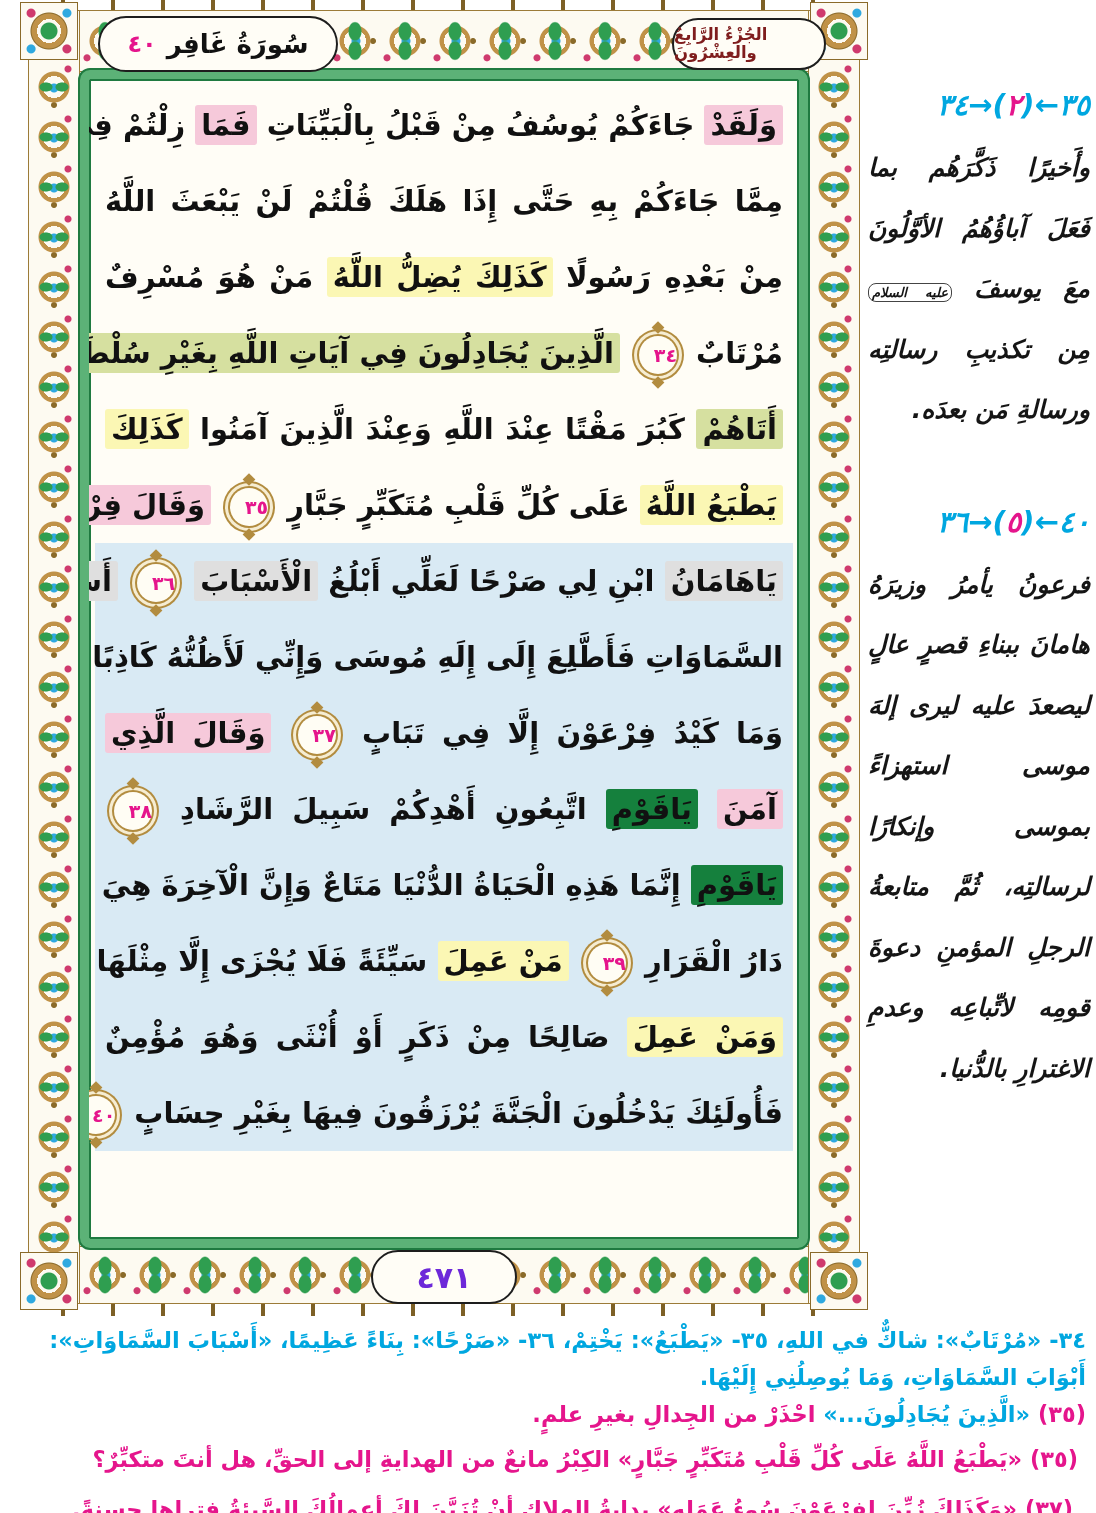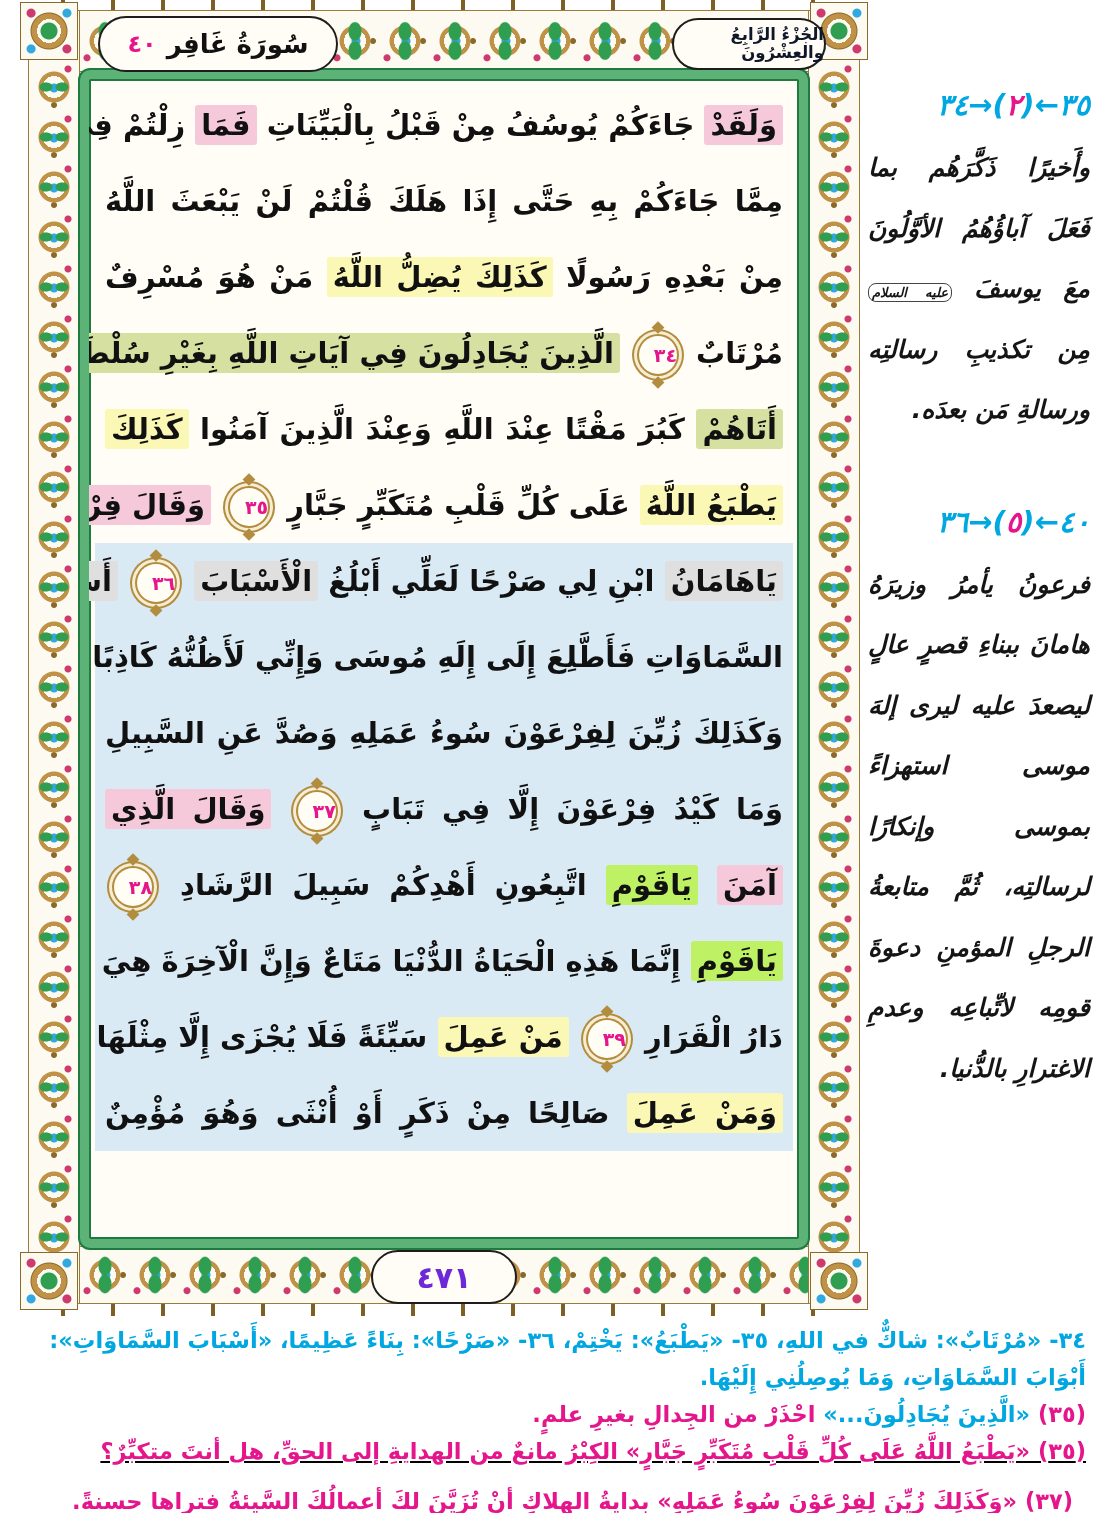--- a/index.html
+++ b/index.html
@@ -47,33 +47,33 @@
       radial-gradient(circle at 18% 82%, #2fa9e0 0 4px, transparent 5px),
       radial-gradient(circle at 82% 82%, #cf3a6e 0 4px, transparent 5px),#fdfaf1;
     border:1.5px solid #8a6a2a;box-sizing:border-box;z-index:3;}
   .c-tl{left:-8px;top:-4px;}  .c-tr{right:-8px;top:-4px;}
   .c-bl{left:-8px;bottom:-6px;} .c-br{right:-8px;bottom:-6px;}
   
   .cartouche{position:absolute;background:#fffdf6;border:2.5px solid #1d1d1d;border-radius:28px;
     display:flex;align-items:center;justify-content:center;gap:10px;z-index:4;direction:rtl;}
   .cart-surah{left:70px;top:10px;width:236px;height:52px;font-size:26px;font-weight:bold;color:#111;}
   .cart-surah .num{color:#e5158c;font-size:24px;}
-  .cart-juz{right:34px;top:12px;width:150px;height:48px;font-size:16.5px;font-weight:bold;color:#0f172a;text-align:right;line-height:1.1;}
+  .cart-juz{right:34px;top:12px;width:150px;height:48px;font-size:16.5px;font-weight:bold;color:#7f1d1d;text-align:left;line-height:1.1;}
   .cart-page{left:50%;transform:translateX(-50%);bottom:0px;width:142px;height:50px;font-size:30px;font-weight:bold;color:#6d28d9;}
   
   .inner{position:absolute;left:52px;right:52px;top:64px;bottom:56px;background:#fffdf6;
     border:9px solid #5cb277;border-radius:10px;
     box-shadow:inset 0 0 0 2px #1f7a40, 0 0 0 2px #1f7a40;box-sizing:border-box;overflow:hidden;}
   .qcol{position:absolute;left:6px;right:6px;top:8px;}
   .qline{height:76px;line-height:76px;font-size:29px;font-weight:bold;color:#111;
     direction:rtl;text-align:justify;text-align-last:justify;white-space:nowrap;padding:0 10px;}
   .qline.in-blue{background:#d9eaf4;}
   .hl{padding:3px 6px;border-radius:3px;}
   .hl-pink{background:#f6c9da;} .hl-yellow{background:#fbf7b4;} .hl-green{background:#d6e0a0;}
-  .hl-gray{background:#dfdfdf;}  .hl-orange{background:#bef264;}
+  .hl-gray{background:#dfdfdf;}  .hl-orange{background:#15803d;}
   
   .ayah{display:inline-block;position:relative;width:38px;height:38px;line-height:38px;border-radius:50%;
     background:#fffdf4;text-align:center;color:#e5158c;font-size:19px;font-weight:bold;vertical-align:middle;
     box-shadow:0 0 0 2px #b28c3f, 0 0 0 5px #f6edd2, 0 0 0 7px #b28c3f;margin:0 9px;}
   .ayah::before,.ayah::after{content:"";position:absolute;left:50%;width:9px;height:9px;background:#b28c3f;
     transform:translateX(-50%) rotate(45deg);}
   .ayah::before{top:-13px;} .ayah::after{bottom:-13px;}
   
   .margin-col{position:absolute;left:868px;top:88px;width:222px;direction:rtl;font-style:italic;}
   .m-head{direction:ltr;text-align:right;font-size:29px;font-weight:bold;color:#00a7e0;letter-spacing:1px;}
@@ -115,40 +115,40 @@
   <div class="inner">
     <div class="qcol">
         <div class="qline"><span class="hl hl-pink">وَلَقَدْ</span><span> جَاءَكُمْ يُوسُفُ مِنْ قَبْلُ بِالْبَيِّنَاتِ </span><span class="hl hl-pink">فَمَا</span><span> زِلْتُمْ فِي شَكٍّ</span></div>
         <div class="qline"><span>مِمَّا جَاءَكُمْ بِهِ حَتَّى إِذَا هَلَكَ قُلْتُمْ لَنْ يَبْعَثَ اللَّهُ</span></div>
         <div class="qline"><span>مِنْ بَعْدِهِ رَسُولًا </span><span class="hl hl-yellow">كَذَلِكَ يُضِلُّ اللَّهُ</span><span> مَنْ هُوَ مُسْرِفٌ</span></div>
         <div class="qline"><span>مُرْتَابٌ </span><span class="ayah">٣٤</span><span> </span><span class="hl hl-green">الَّذِينَ يُجَادِلُونَ فِي آيَاتِ اللَّهِ بِغَيْرِ سُلْطَانٍ</span></div>
         <div class="qline"><span class="hl hl-green">أَتَاهُمْ</span><span> كَبُرَ مَقْتًا عِنْدَ اللَّهِ وَعِنْدَ الَّذِينَ آمَنُوا </span><span class="hl hl-yellow">كَذَلِكَ</span></div>
         <div class="qline"><span class="hl hl-yellow">يَطْبَعُ اللَّهُ</span><span> عَلَى كُلِّ قَلْبِ مُتَكَبِّرٍ جَبَّارٍ </span><span class="ayah">٣٥</span><span> </span><span class="hl hl-pink">وَقَالَ فِرْعَوْنُ</span></div>
         <div class="qline in-blue"><span class="hl hl-gray">يَاهَامَانُ</span><span> ابْنِ لِي صَرْحًا لَعَلِّي أَبْلُغُ </span><span class="hl hl-gray">الْأَسْبَابَ</span><span> </span><span class="ayah">٣٦</span><span> </span><span class="hl hl-gray">أَسْبَابَ</span></div>
         <div class="qline in-blue"><span>السَّمَاوَاتِ فَأَطَّلِعَ إِلَى إِلَهِ مُوسَى وَإِنِّي لَأَظُنُّهُ كَاذِبًا</span></div>
-        <div class="qline in-blue"><span>وَكَذَلِكَ زُيِّنَ لِفِرْعَوْنَ سُوءُ عَمَلِهِ وَصُدَّ عَنِ السَّبِيلِ</span></div>
         <div class="qline in-blue"><span>وَمَا كَيْدُ فِرْعَوْنَ إِلَّا فِي تَبَابٍ </span><span class="ayah">٣٧</span><span> </span><span class="hl hl-pink">وَقَالَ الَّذِي</span></div>
         <div class="qline in-blue"><span class="hl hl-pink">آمَنَ</span><span> </span><span class="hl hl-orange">يَاقَوْمِ</span><span> اتَّبِعُونِ أَهْدِكُمْ سَبِيلَ الرَّشَادِ </span><span class="ayah">٣٨</span></div>
         <div class="qline in-blue"><span class="hl hl-orange">يَاقَوْمِ</span><span> إِنَّمَا هَذِهِ الْحَيَاةُ الدُّنْيَا مَتَاعٌ وَإِنَّ الْآخِرَةَ هِيَ</span></div>
         <div class="qline in-blue"><span>دَارُ الْقَرَارِ </span><span class="ayah">٣٩</span><span> </span><span class="hl hl-yellow">مَنْ عَمِلَ</span><span> سَيِّئَةً فَلَا يُجْزَى إِلَّا مِثْلَهَا</span></div>
         <div class="qline in-blue"><span class="hl hl-yellow">وَمَنْ عَمِلَ</span><span> صَالِحًا مِنْ ذَكَرٍ أَوْ أُنْثَى وَهُوَ مُؤْمِنٌ</span></div>
+        <div class="qline in-blue"><span>فَأُولَئِكَ يَدْخُلُونَ الْجَنَّةَ يُرْزَقُونَ فِيهَا بِغَيْرِ حِسَابٍ </span><span class="ayah">٤٠</span></div>
       </div>
   </div>
 </div>
 
 <div class="margin-col">
   <div>
     <div class="m-head"><span>٣٥</span>←(<span class="cnt">٢</span>)→<span>٣٤</span></div>
     <p class="m-body"><span>وأَخيرًا ذَكَّرَهُم بما فَعَلَ آباؤُهُمُ الأوَّلُونَ معَ يوسفَ</span> <span class="salam">عليه السلام</span> <span>مِن تكذيبِ رسالتِه ورسالةِ مَن بعدَه.</span></p>
   </div>
   <div class="note2">
     <div class="m-head"><span>٤٠</span>←(<span class="cnt">٥</span>)→<span>٣٦</span></div>
     <p class="m-body">فرعونُ يأمرُ وزيرَهُ هامانَ ببناءِ قصرٍ عالٍ ليصعدَ عليه ليرى إلهَ موسى استهزاءً بموسى وإنكارًا لرسالتِه، ثُمَّ متابعةُ الرجلِ المؤمنِ دعوةَ قومِه لاتِّباعِه وعدمِ الاغترارِ بالدُّنيا.</p>
   </div>
 </div>
 
 <div class="footer">
     <p class="foot-line" style="margin: 0px;"><span class="c-cyan">٣٤- «مُرْتَابٌ»: شاكٌّ في اللهِ، ٣٥- «يَطْبَعُ»: يَخْتِمْ، ٣٦- «صَرْحًا»: بِنَاءً عَظِيمًا، «أَسْبَابَ السَّمَاوَاتِ»: أَبْوَابَ السَّمَاوَاتِ، وَمَا يُوصِلُنِي إِلَيْهَا.</span></p>
     <p class="foot-line" style="margin: 0px;"><span class="c-magenta">(٣٥) </span><span class="c-cyan">«الَّذِينَ يُجَادِلُونَ...»</span><span class="c-magenta"> احْذَرْ من الجِدالِ بغيرِ علمٍ.</span></p>
-    <p class="foot-line" style="margin: 0px; text-decoration: underline;"><span class="c-magenta">(٣٥) «يَطْبَعُ اللَّهُ عَلَى كُلِّ قَلْبِ مُتَكَبِّرٍ جَبَّارٍ» الكِبْرُ مانعٌ من الهدايةِ إلى الحقِّ، هل أنتَ متكبِّرٌ؟</span></p>
+    <p class="foot-line" style="margin: 8px;"><span class="c-magenta">(٣٥) «يَطْبَعُ اللَّهُ عَلَى كُلِّ قَلْبِ مُتَكَبِّرٍ جَبَّارٍ» الكِبْرُ مانعٌ من الهدايةِ إلى الحقِّ، هل أنتَ متكبِّرٌ؟</span></p>
     <p class="foot-line" style="margin: 13px;"><span class="c-magenta">(٣٧) «وَكَذَلِكَ زُيِّنَ لِفِرْعَوْنَ سُوءُ عَمَلِهِ» بدايةُ الهلاكِ أنْ تُزَيَّنَ لكَ أعمالُكَ السَّيئةُ فتراها حسنةً.</span></p>
     <p class="foot-line" style="margin: 0px;"><span class="c-black boxed">٣٥</span><span class="c-black">: غافر [٥٦]، </span><span class="c-black boxed">٣٧</span><span class="c-black">: القصص [٣٨]، </span><span class="c-black boxed">٣٩</span><span class="c-black">: محمد [٣٦]، </span><span class="c-black boxed">٤٠</span><span class="c-black">: النساء [١٢٤]، النحل [٩٧].</span></p>
   </div>
 
 </body></html>

